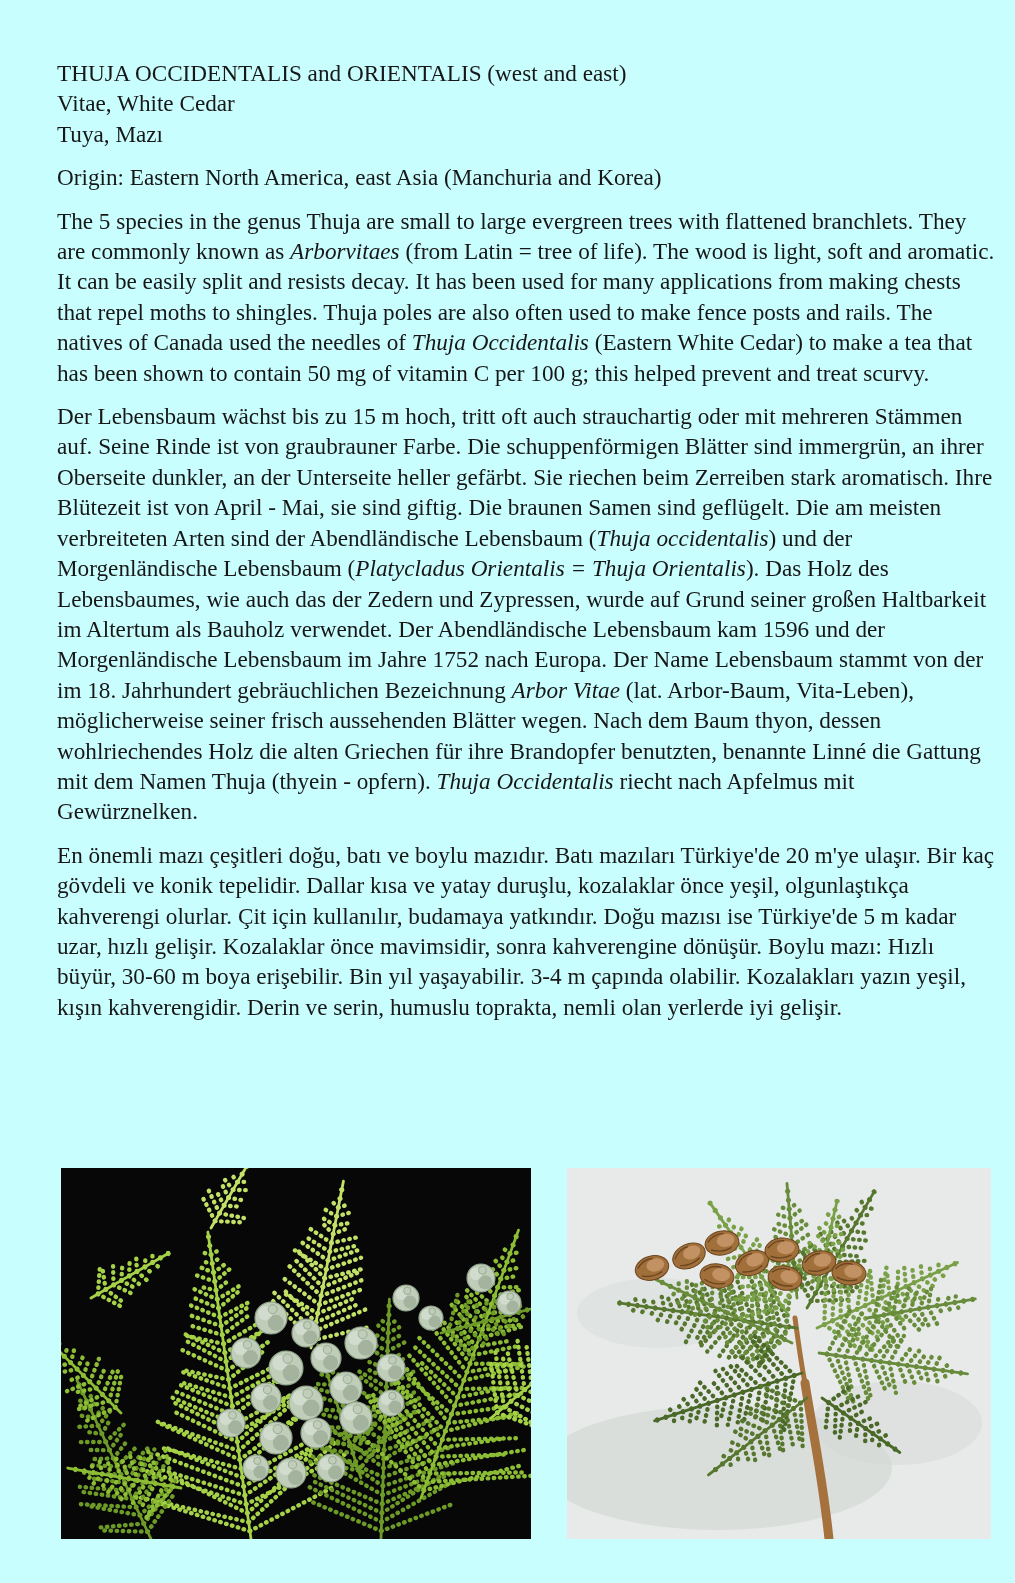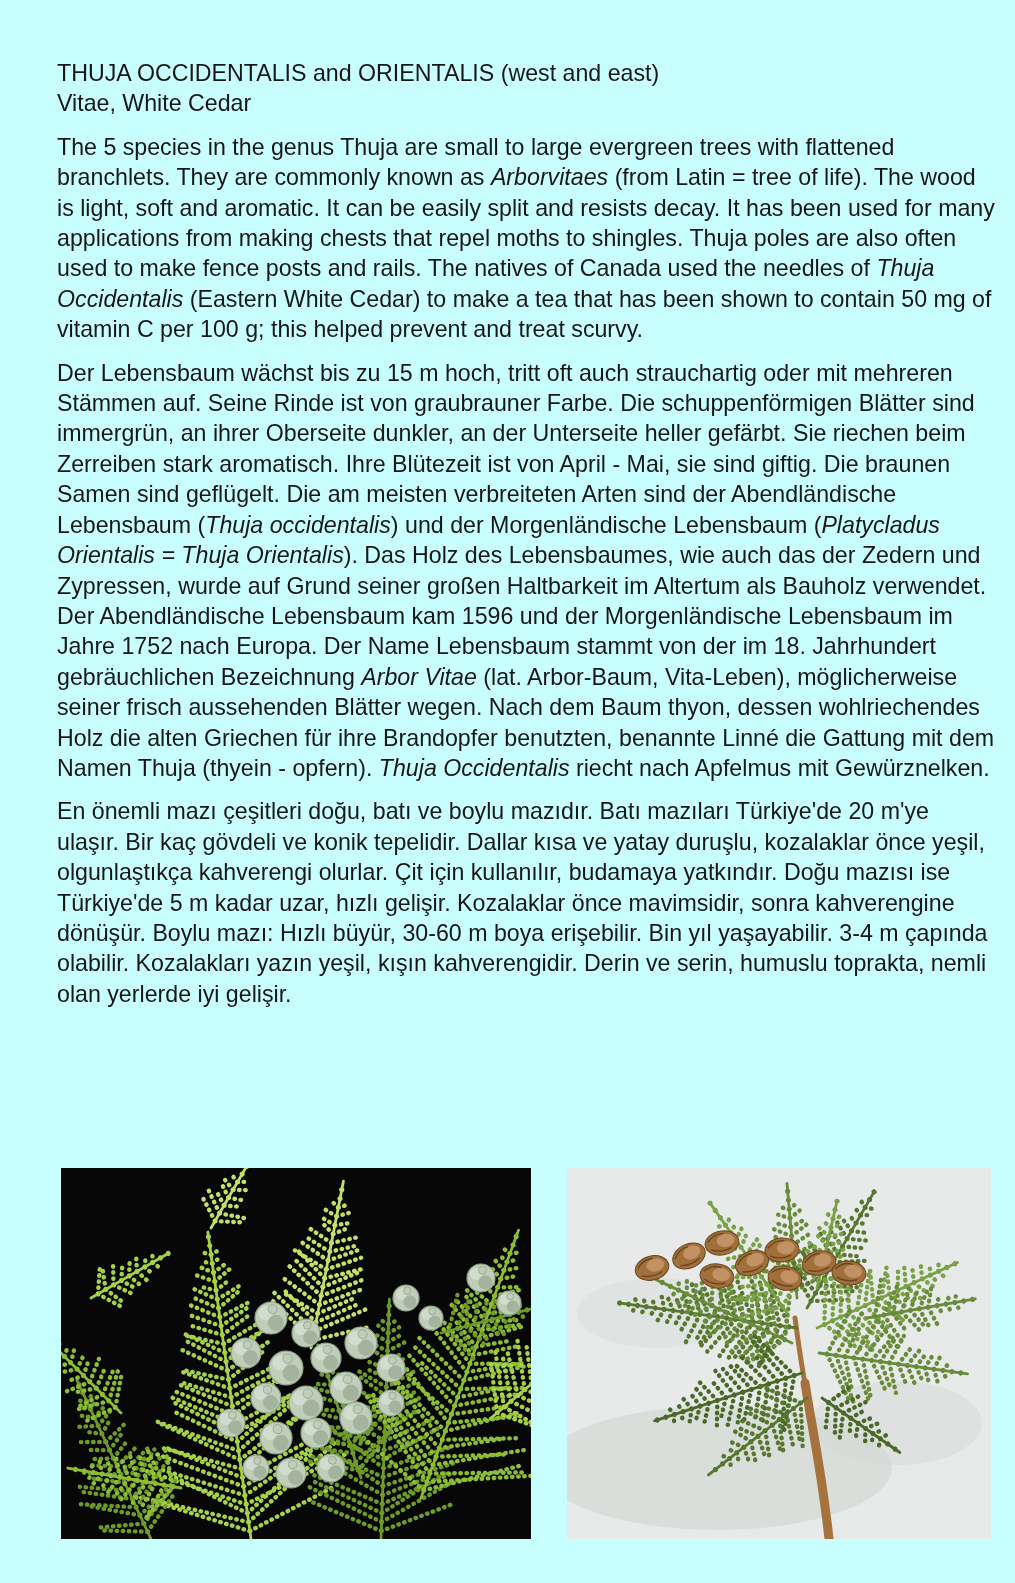--- a/index.html
+++ b/index.html
@@ -1,21 +1,21 @@
 <!DOCTYPE html>
 <html><head>
 <meta charset="utf-8">
 <style>
   html,body{margin:0;padding:0;}
   .page{
     position:relative;
     width:1015px;
     height:1583px;
     background:#c9feff;
-    font-family:Liberation Sans, sans-serif;
+    font-family:Liberation Serif, serif;
     color:#171717;
     overflow:hidden;
   }
   .text-col{
     position:absolute;
     left:57px;
     top:58px;
     width:938px;
   }
   .line, p.para{
@@ -37,23 +37,25 @@
 </head>
 <body>
 
 <div class="page">
 
   <div class="text-col">
 
     <div class="block">
       <div class="line">THUJA OCCIDENTALIS and ORIENTALIS (west and east)</div>
       <div class="line">Vitae, White Cedar</div>
+      <div class="line">Tuya, Mazı</div>
     </div>
 
     <div class="block">
+      <div class="line">Origin: Eastern North America, east Asia (Manchuria and Korea)</div>
     </div>
 
     <p class="para">The 5 species in the genus Thuja are small to large evergreen trees with flattened branchlets. They are commonly known as <em>Arborvitaes</em> (from Latin = tree of life). The wood is light, soft and aromatic. It can be easily split and resists decay. It has been used for many applications from making chests that repel moths to shingles. Thuja poles are also often used to make fence posts and rails. The natives of Canada used the needles of <em>Thuja Occidentalis</em> (Eastern White Cedar) to make a tea that has been shown to contain 50 mg of vitamin C per 100 g; this helped prevent and treat scurvy.</p>
     <p class="para">Der Lebensbaum wächst bis zu 15 m hoch, tritt oft auch strauchartig oder mit mehreren Stämmen auf. Seine Rinde ist von graubrauner Farbe. Die schuppenförmigen Blätter sind immergrün, an ihrer Oberseite dunkler, an der Unterseite heller gefärbt. Sie riechen beim Zerreiben stark aromatisch. Ihre Blütezeit ist von April - Mai, sie sind giftig. Die braunen Samen sind geflügelt. Die am meisten verbreiteten Arten sind der Abendländische Lebensbaum (<em>Thuja occidentalis</em>) und der Morgenländische Lebensbaum (<em>Platycladus Orientalis = Thuja Orientalis</em>). Das Holz des Lebensbaumes, wie auch das der Zedern und Zypressen, wurde auf Grund seiner großen Haltbarkeit im Altertum als Bauholz verwendet. Der Abendländische Lebensbaum kam 1596 und der Morgenländische Lebensbaum im Jahre 1752 nach Europa. Der Name Lebensbaum stammt von der im 18. Jahrhundert gebräuchlichen Bezeichnung <em>Arbor Vitae</em> (lat. Arbor-Baum, Vita-Leben), möglicherweise seiner frisch aussehenden Blätter wegen. Nach dem Baum thyon, dessen wohlriechendes Holz die alten Griechen für ihre Brandopfer benutzten, benannte Linné die Gattung mit dem Namen Thuja (thyein - opfern). <em>Thuja Occidentalis</em> riecht nach Apfelmus mit Gewürznelken.</p>
     <p class="para">En önemli mazı çeşitleri doğu, batı ve boylu mazıdır. Batı mazıları Türkiye'de 20 m'ye ulaşır. Bir kaç gövdeli ve konik tepelidir. Dallar kısa ve yatay duruşlu, kozalaklar önce yeşil, olgunlaştıkça kahverengi olurlar. Çit için kullanılır, budamaya yatkındır. Doğu mazısı ise Türkiye'de 5 m kadar uzar, hızlı gelişir. Kozalaklar önce mavimsidir, sonra kahverengine dönüşür. Boylu mazı: Hızlı büyür, 30-60 m boya erişebilir. Bin yıl yaşayabilir. 3-4 m çapında olabilir. Kozalakları yazın yeşil, kışın kahverengidir. Derin ve serin, humuslu toprakta, nemli olan yerlerde iyi gelişir.</p>
 
   </div>
 
   <div class="photo photo-left">
     <svg id="svg-left" width="470" height="371" viewBox="0 0 470 371">

